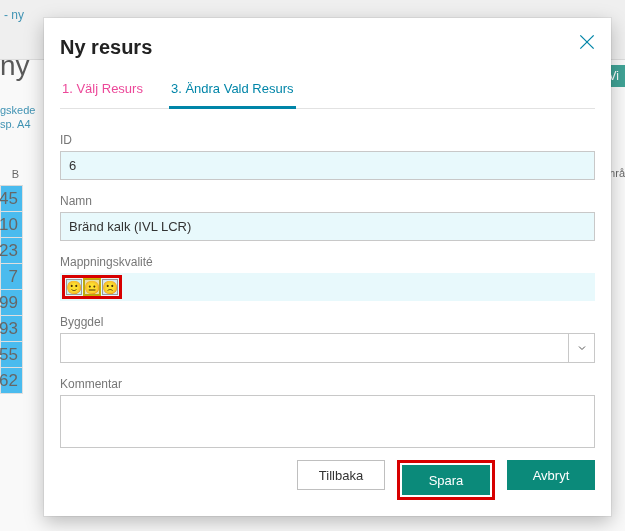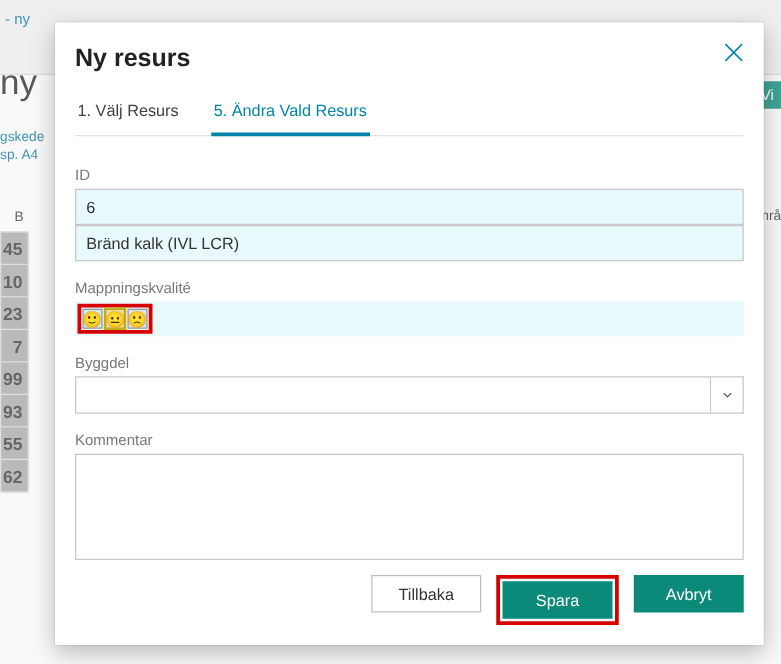--- a/index.html
+++ b/index.html
@@ -59,25 +59,24 @@
     font-size: 11px;
     display: flex; align-items: center; justify-content: flex-end;
     padding-right: 4px;
     background: #f7f7f7;
     border-bottom: 1px solid #ccc;
   }
   .bg-numcol .cell {
     height: 26px;
     border: 1px solid #d5d5d5;
     border-top: none;
-    font-size: 14px;
+    font-size: 17px;
     display: flex; align-items: center; justify-content: flex-end;
     padding-right: 4px;
-    background: #a3a3a3;
-    font-weight: bold;
+    background: #0ea5e9;
   }
 
   .overlay {
     position: absolute;
     inset: 0;
     background: rgba(255,255,255,0.25);
   }
 
   .modal {
     position: absolute;
@@ -106,21 +105,21 @@
 
   .tabs {
     display: flex;
     gap: 24px;
     border-bottom: 1px solid #e2e2e2;
     margin-bottom: 10px;
     font-size: 13px;
   }
   .tab {
     padding: 4px 2px 10px 2px;
-    color: #404040;
+    color: #ec4899;
     cursor: pointer;
   }
   .tab.active {
     color: #0085a8;
     border-bottom: 3px solid #0085a8;
     margin-bottom: -1px;
   }
 
   .field-label {
     font-size: 12px;
@@ -260,26 +259,27 @@
     <svg viewBox="0 0 24 24" fill="none" stroke-width="1.5">
         <line x1="4" y1="4" x2="20" y2="20"></line>
         <line x1="20" y1="4" x2="4" y2="20"></line>
       </svg>
   </div>
 
   <div class="modal-title">Ny resurs</div>
 
   <div class="tabs">
     <div class="tab">1. Välj Resurs</div>
-    <div class="tab active">5. Ändra Vald Resurs</div>
+    <div class="tab active">3. Ändra Vald Resurs</div>
   </div>
 
   <div class="field-label">ID</div>
   <input class="text-input" value="6" style="">
 
+  <div class="field-label">Namn</div>
   <input class="text-input" value="Bränd kalk (IVL LCR)" style="">
 
   <div class="field-label">Mappningskvalité</div>
   <div class="quality-row">
     <span class="quality-highlight">
       <span class="face happy">🙂</span>
       <span class="face neutral">😐</span>
       <span class="face sad">🙁</span>
     </span>
   </div>

